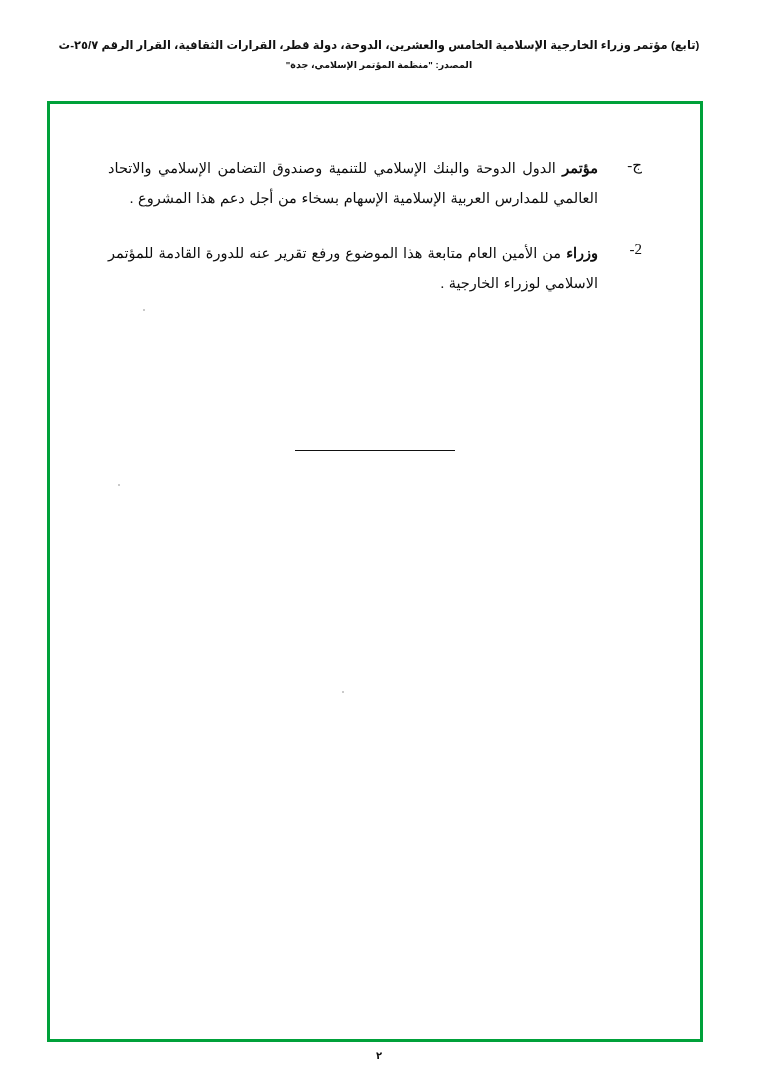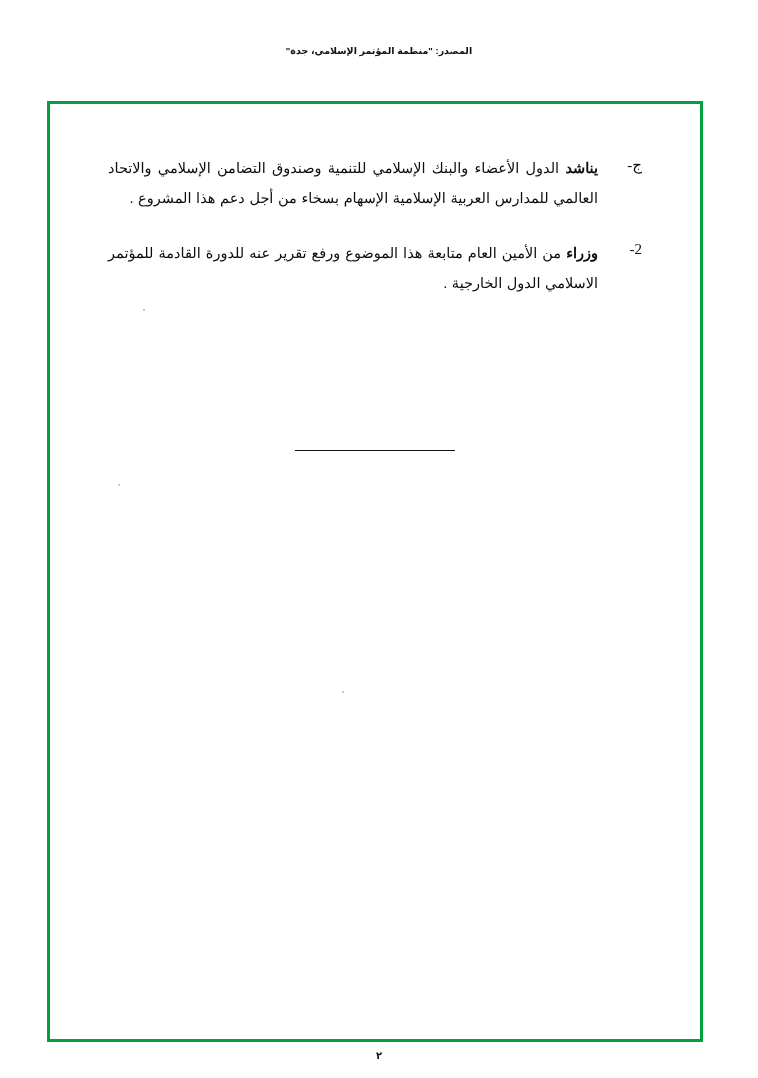--- a/index.html
+++ b/index.html
@@ -133,38 +133,39 @@
     height: 2px;
     border-radius: 50%;
   }
 </style>
 </head>
 <body>
 
 <div class="page">
 
   <div class="header">
+    <div class="header-line1">(تابع) مؤتمر وزراء الخارجية الإسلامية الخامس والعشرين، الدوحة، دولة قطر، القرارات الثقافية، القرار الرقم ٢٥/٧-ث</div>
     <div class="header-line2">المصدر: "منظمة المؤتمر الإسلامي، جدة"</div>
   </div>
 
   <div class="frame">
 
     <div class="content">
 
       <div class="clause">
         <div class="clause-marker">ج-</div>
         <div class="clause-body">
-          <span class="lead">يناشد</span><span> الدول الأعضاء والبنك الإسلامي للتنمية وصندوق التضامن الإسلامي والاتحاد العالمي للمدارس العربية الإسلامية الإسهام بسخاء من أجل دعم هذا المشروع .</span>
+          <span class="lead">مؤتمر</span><span> الدول الدوحة والبنك الإسلامي للتنمية وصندوق التضامن الإسلامي والاتحاد العالمي للمدارس العربية الإسلامية الإسهام بسخاء من أجل دعم هذا المشروع .</span>
         </div>
       </div>
 
       <div class="clause">
         <div class="clause-marker">2-</div>
         <div class="clause-body">
-          <span class="lead">وزراء</span><span> من الأمين العام متابعة هذا الموضوع ورفع تقرير عنه للدورة القادمة للمؤتمر الاسلامي الدول الخارجية .</span>
+          <span class="lead">وزراء</span><span> من الأمين العام متابعة هذا الموضوع ورفع تقرير عنه للدورة القادمة للمؤتمر الاسلامي لوزراء الخارجية .</span>
         </div>
       </div>
 
       <div class="separator-wrap">
         <div class="separator"></div>
       </div>
 
     </div>
 
     <div class="speckle" style="top:205px; left:93px;"></div>

